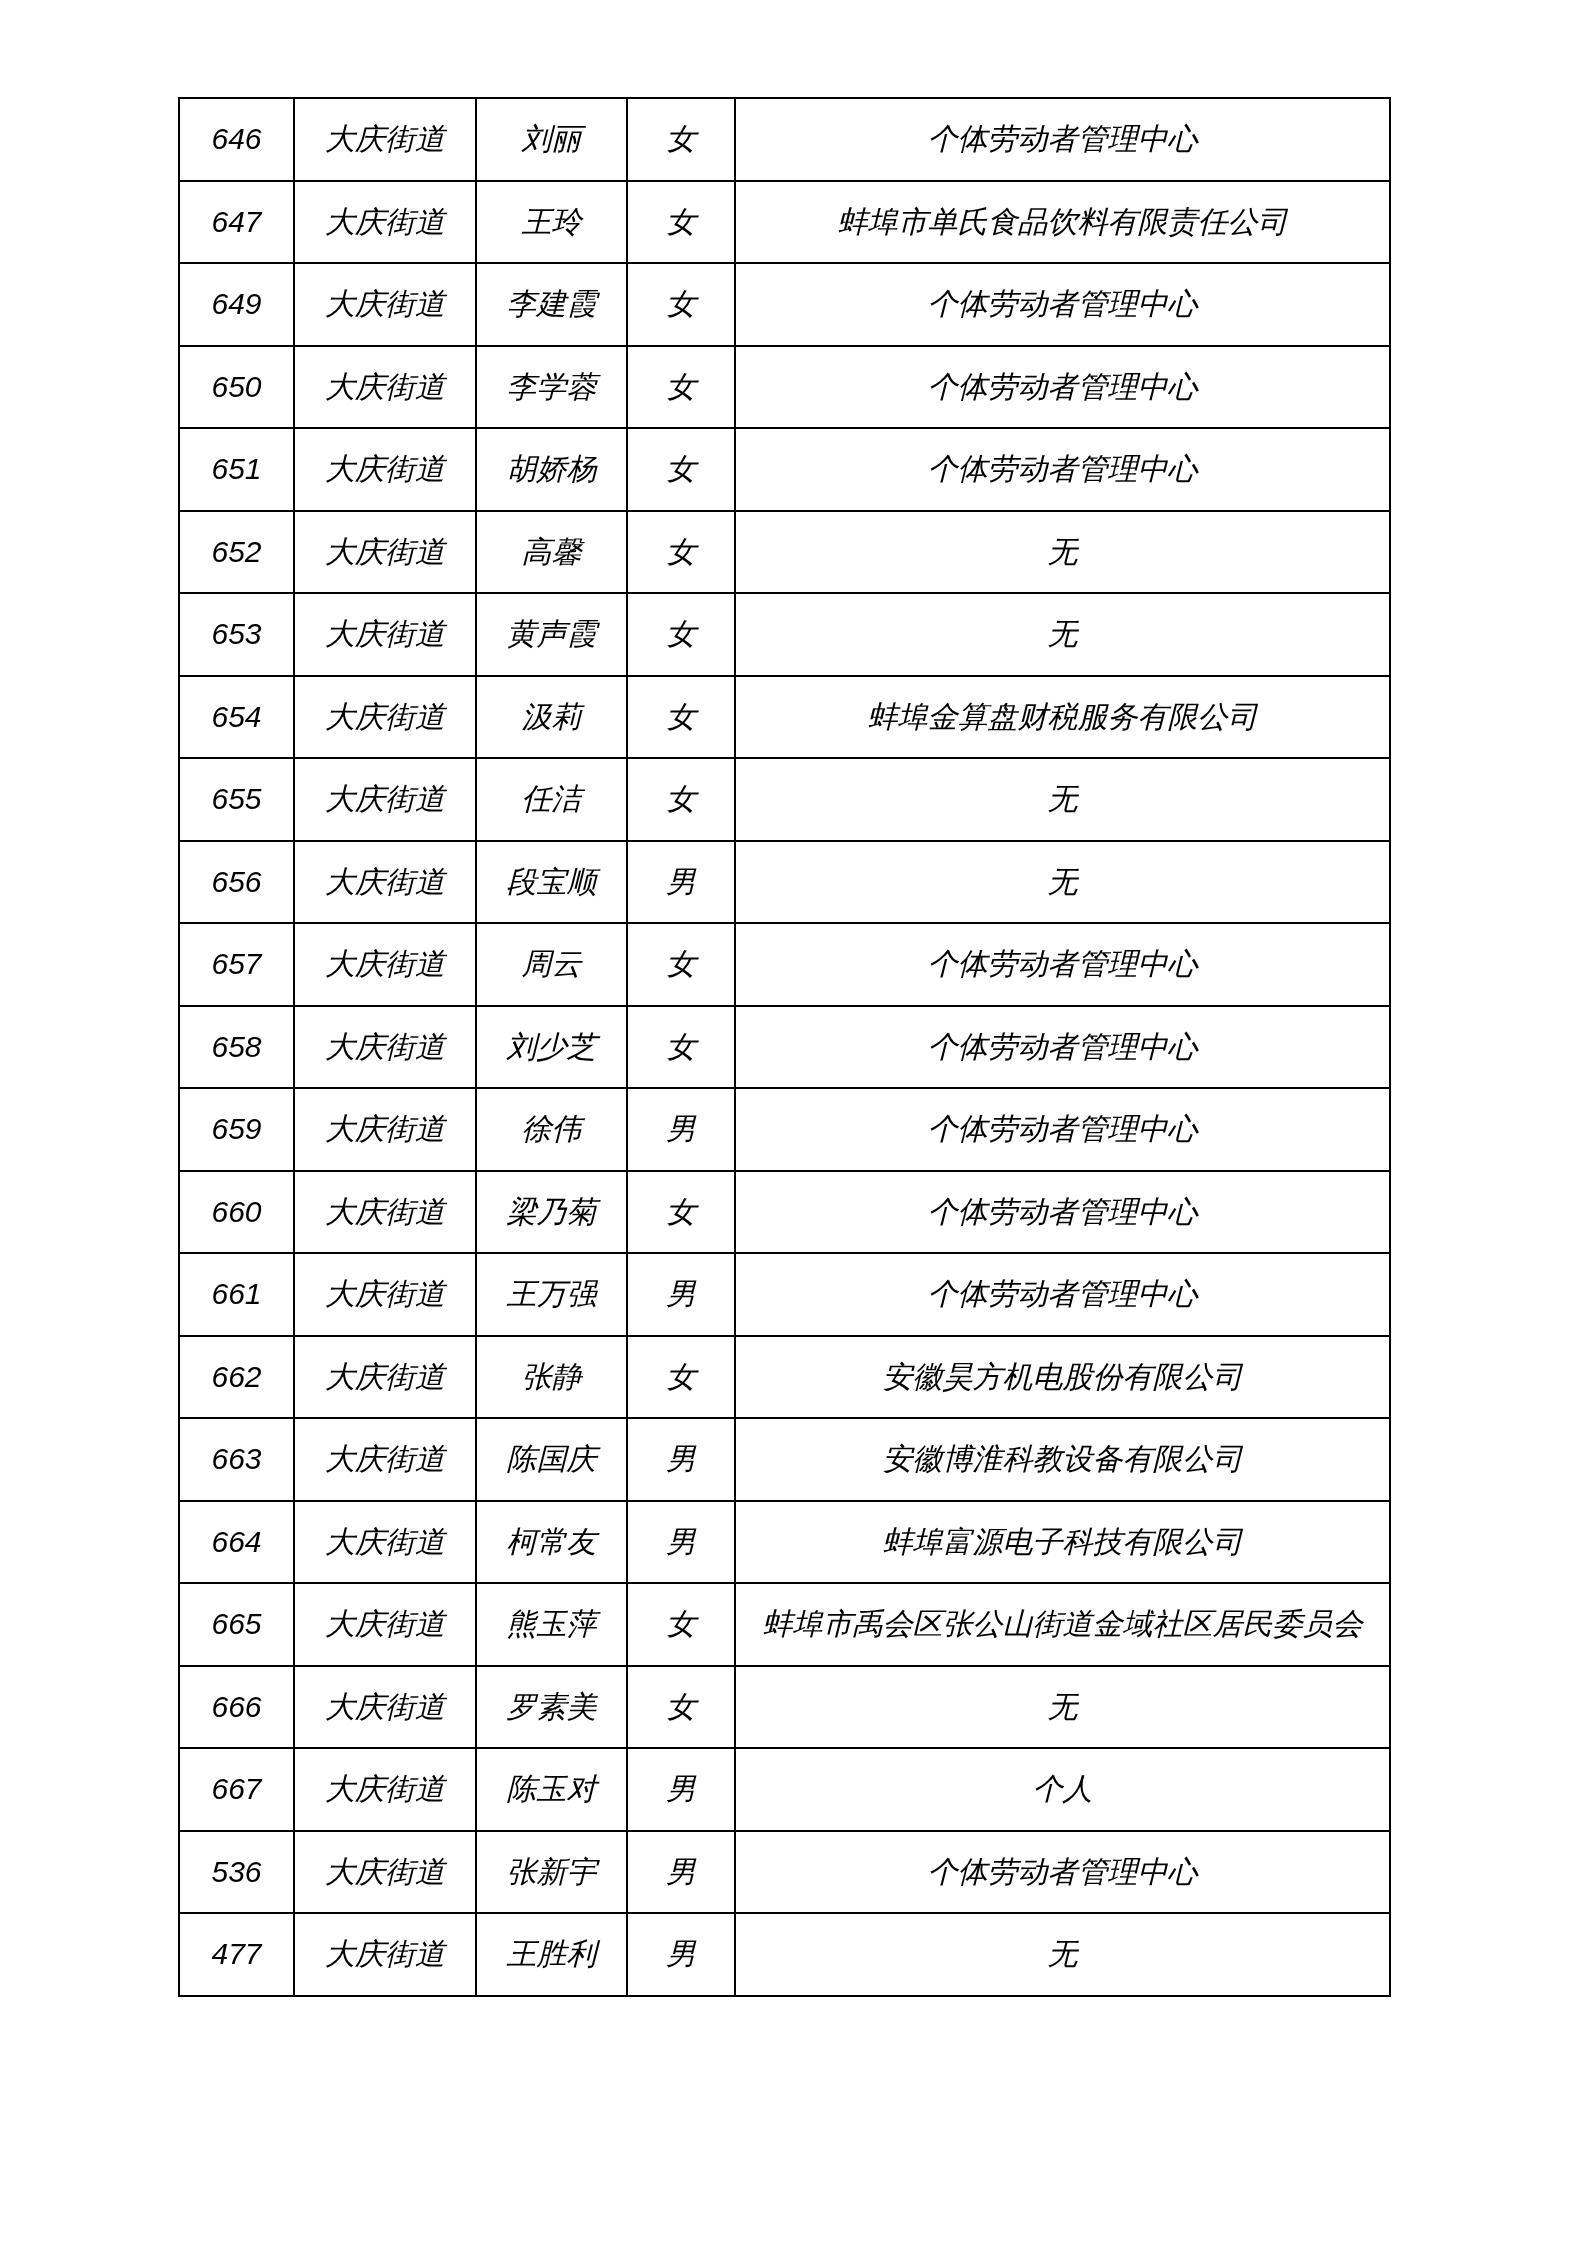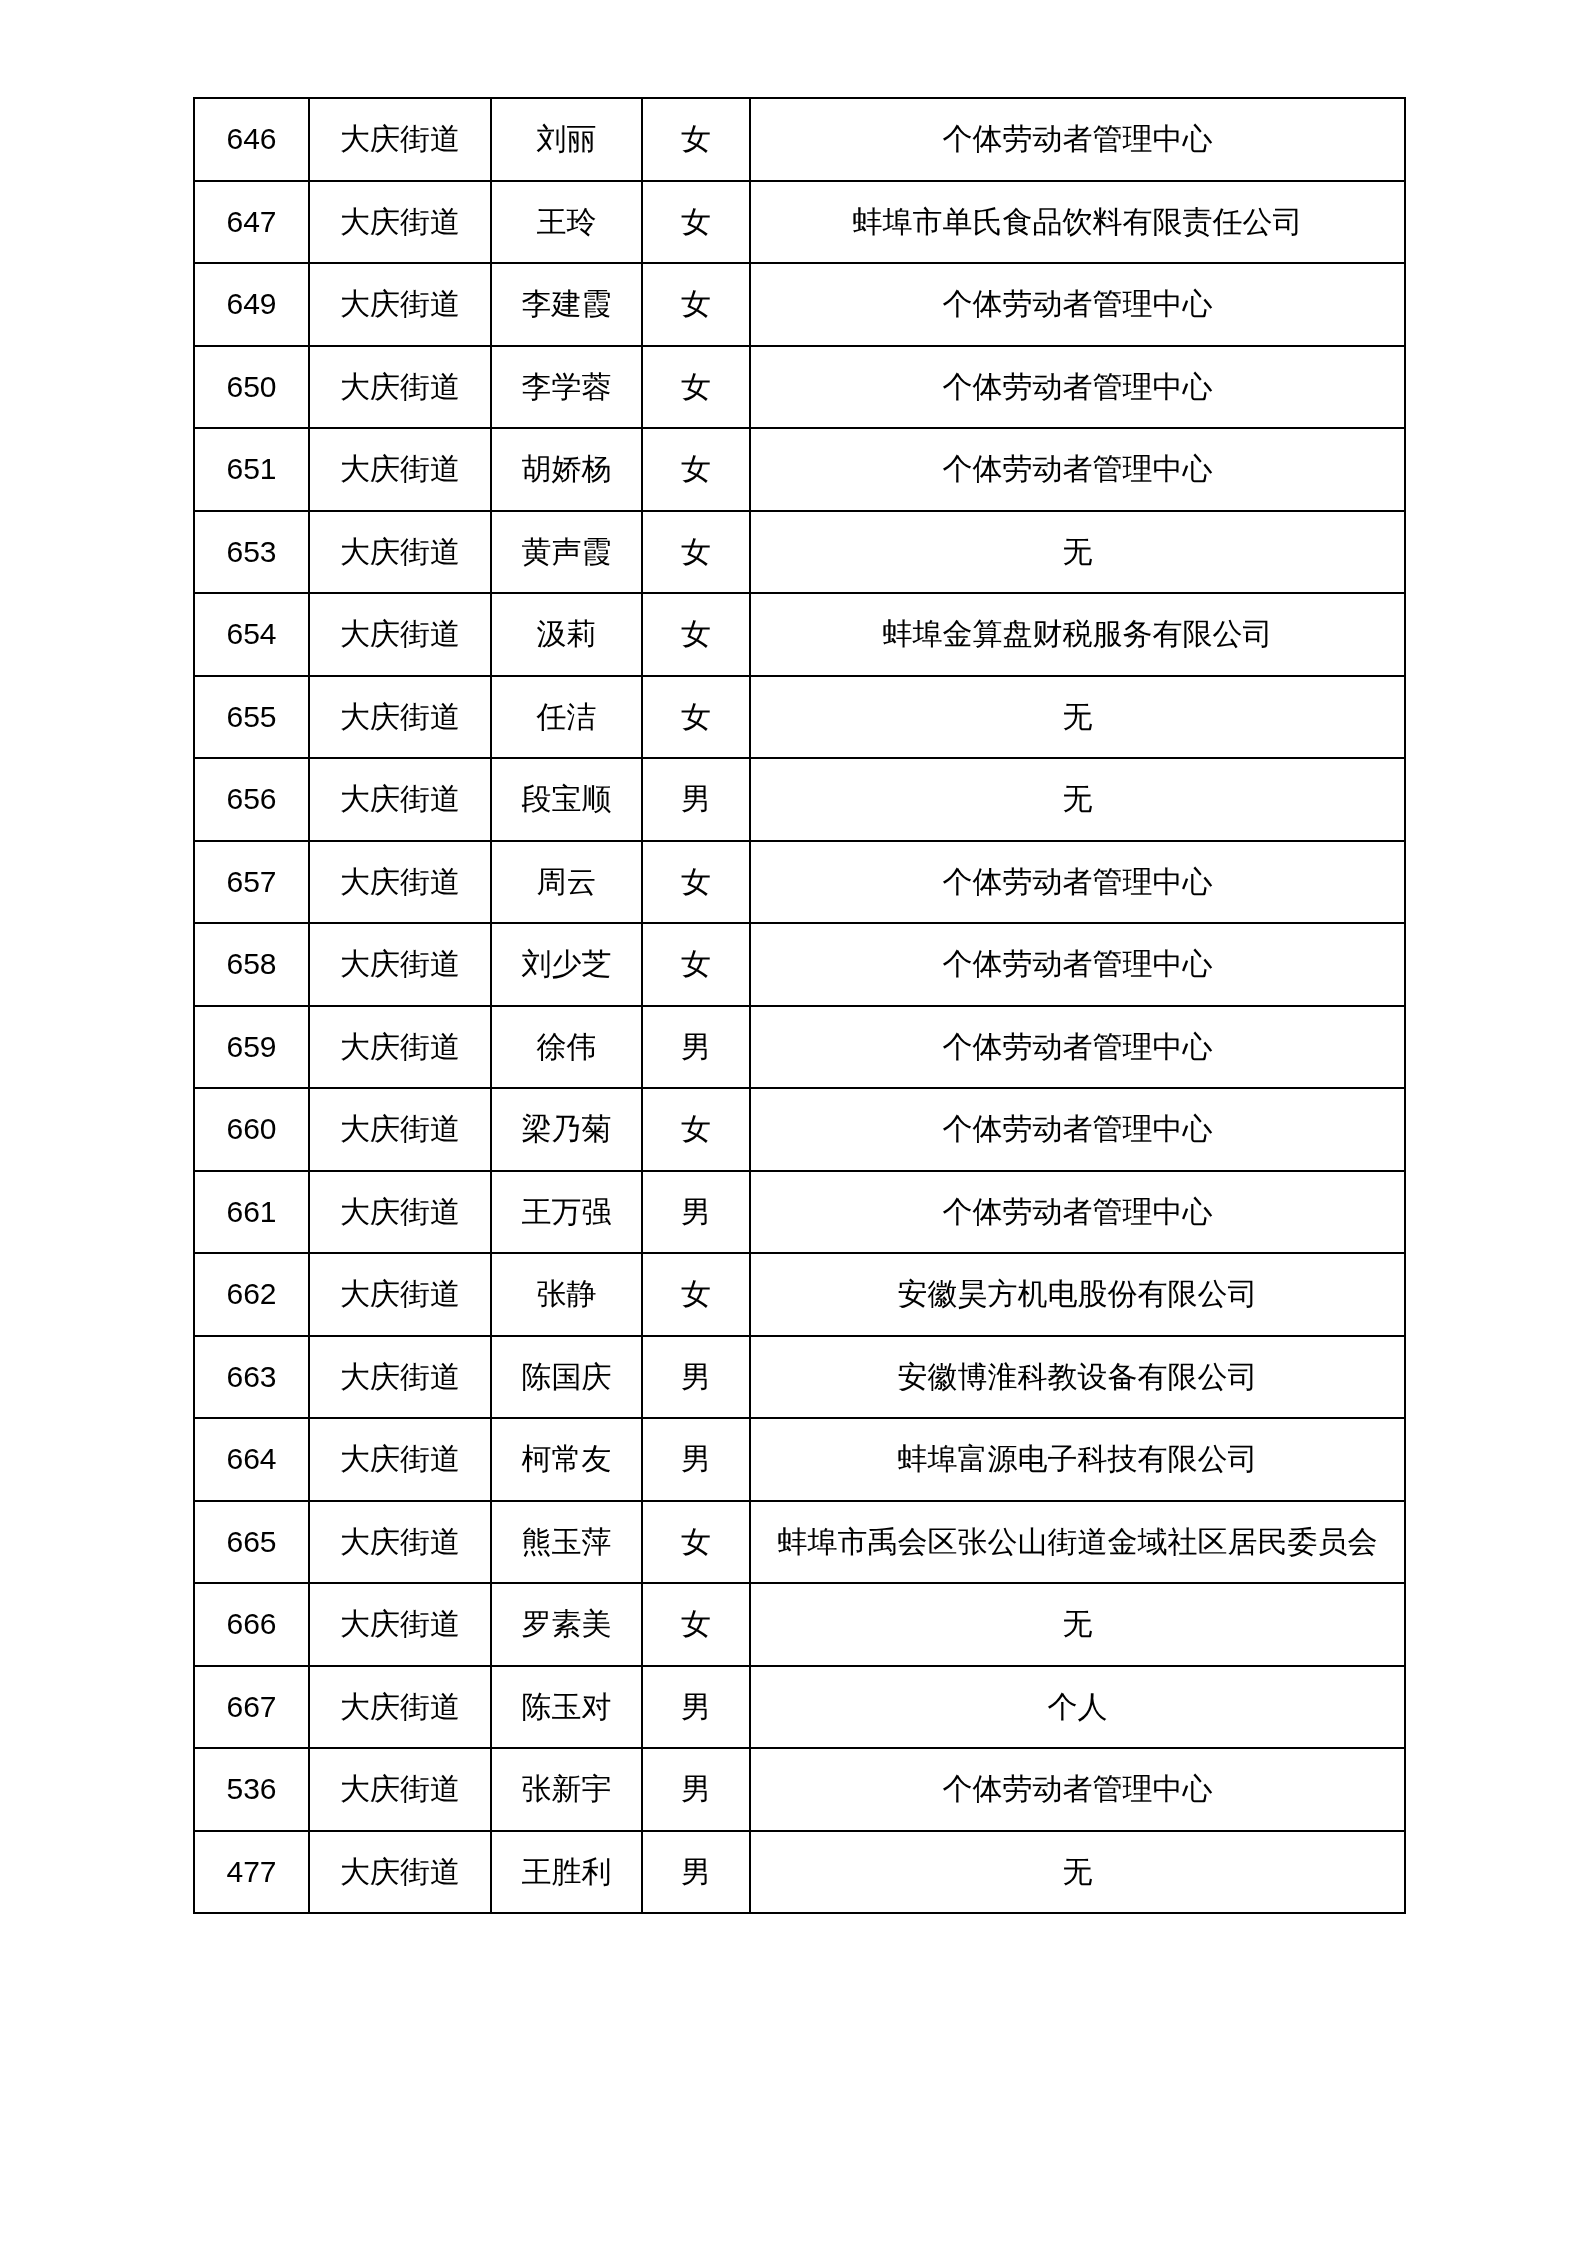--- a/index.html
+++ b/index.html
@@ -17,25 +17,26 @@
   .page {
     position: absolute;
     left: 0;
     top: 0;
     width: 1587px;
     height: 2245px;
     background: #ffffff;
   }
   table.roster {
     position: absolute;
-    left: 193px;
+    left: 178px;
     top: 97px;
     width: 1211px;
     border-collapse: collapse;
     table-layout: fixed;
+    font-style: italic;
   }
   table.roster td {
     border: 2px solid #000000;
     text-align: center;
     vertical-align: middle;
     font-size: 30px;
     line-height: 1.2;
     padding: 0 6px;
     height: 80.5px; 
     overflow: hidden;
@@ -89,20 +90,27 @@
           <td>个体劳动者管理中心</td>
         </tr>
         <tr>
           <td>651</td>
           <td>大庆街道</td>
           <td>胡娇杨</td>
           <td>女</td>
           <td>个体劳动者管理中心</td>
         </tr>
         <tr>
+          <td>652</td>
+          <td>大庆街道</td>
+          <td>高馨</td>
+          <td>女</td>
+          <td>无</td>
+        </tr>
+        <tr>
           <td>653</td>
           <td>大庆街道</td>
           <td>黄声霞</td>
           <td>女</td>
           <td>无</td>
         </tr>
         <tr>
           <td>654</td>
           <td>大庆街道</td>
           <td>汲莉</td>

